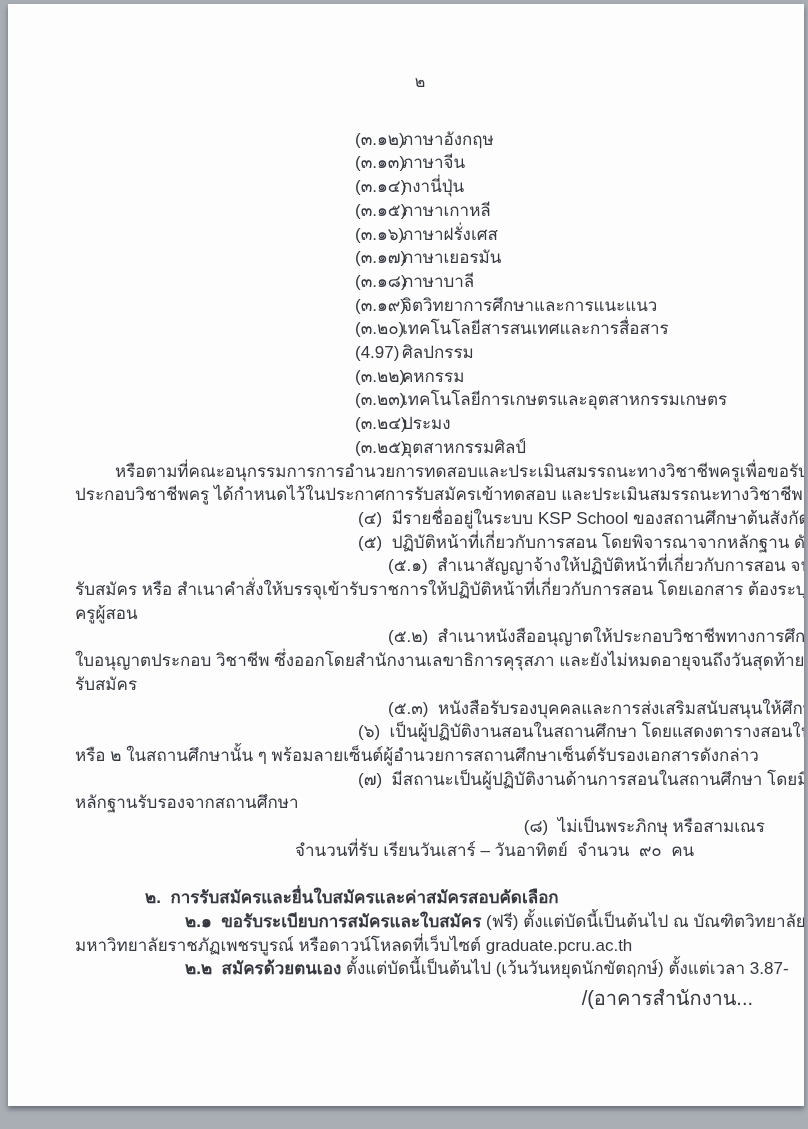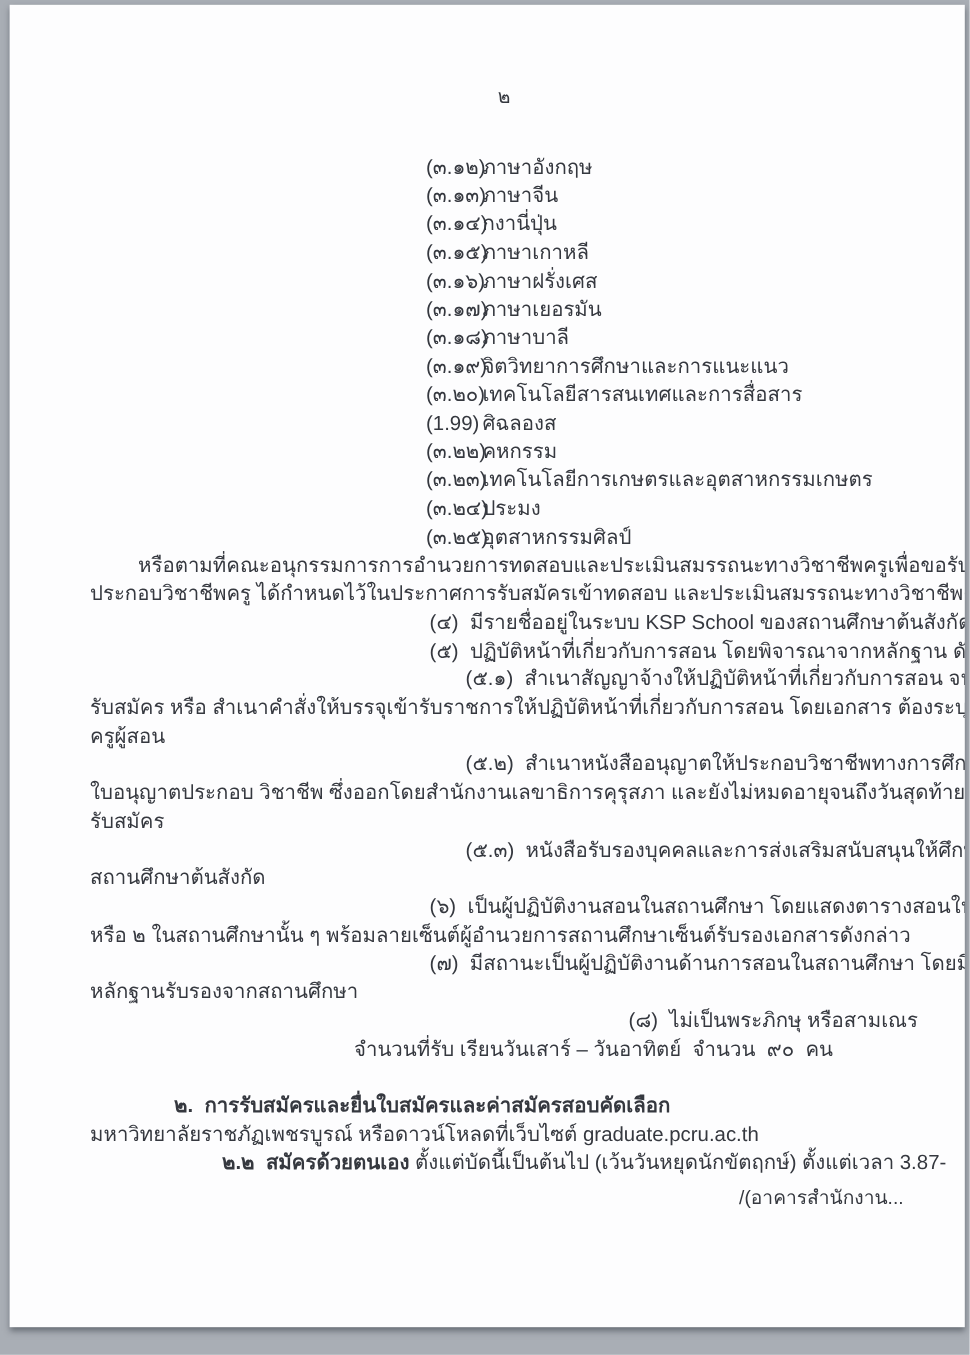--- a/index.html
+++ b/index.html
@@ -28,41 +28,41 @@
   .subj { margin-left:280px; white-space:pre; }
   .subj .num { display:inline-block; width:47px; }
   .ind40  { margin-left:40px; }
   .lvl1   { margin-left:283px;text-align:right; }
   .lvl2   { margin-left:313px; }
   .quota  { margin-left:220px; font-weight:normal; }
   .spacer { height:23.7px; }
   .h2     { margin-left:70px; font-weight:bold; }
   .sub    { margin-left:110px; }
   .b      { font-weight:bold; }
-  .footer-note { text-align:right; padding-right:12px; margin-top:6px; font-size:16px; }
+  .footer-note { text-align:right; padding-right:12px; margin-top:6px; font-size:20px; }
 </style>
 </head>
 <body>
 
 <div class="page">
   <div class="content">
 
     <div class="page-number">๒</div>
 
     <div class="subjects">
       <div class="subj"><span class="num">(๓.๑๒)</span><span>ภาษาอังกฤษ</span></div>
       <div class="subj"><span class="num">(๓.๑๓)</span><span>ภาษาจีน</span></div>
       <div class="subj"><span class="num">(๓.๑๔)</span><span>กงานี่ปุ่น</span></div>
       <div class="subj"><span class="num">(๓.๑๕)</span><span>ภาษาเกาหลี</span></div>
       <div class="subj"><span class="num">(๓.๑๖)</span><span>ภาษาฝรั่งเศส</span></div>
       <div class="subj"><span class="num">(๓.๑๗)</span><span>ภาษาเยอรมัน</span></div>
       <div class="subj"><span class="num">(๓.๑๘)</span><span>ภาษาบาลี</span></div>
       <div class="subj"><span class="num">(๓.๑๙)</span><span>จิตวิทยาการศึกษาและการแนะแนว</span></div>
       <div class="subj"><span class="num">(๓.๒๐)</span><span>เทคโนโลยีสารสนเทศและการสื่อสาร</span></div>
-      <div class="subj"><span class="num">(1.99)</span><span>ศิฉลองส</span></div>
+      <div class="subj"><span class="num">(4.97)</span><span>ศิลปกรรม</span></div>
       <div class="subj"><span class="num">(๓.๒๒)</span><span>คหกรรม</span></div>
       <div class="subj"><span class="num">(๓.๒๓)</span><span>เทคโนโลยีการเกษตรและอุตสาหกรรมเกษตร</span></div>
       <div class="subj"><span class="num">(๓.๒๔)</span><span>ประมง</span></div>
       <div class="subj"><span class="num">(๓.๒๕)</span><span>อุตสาหกรรมศิลป์</span></div>
     </div>
 
     <div class="line ind40">หรือตามที่คณะอนุกรรมการการอำนวยการทดสอบและประเมินสมรรถนะทางวิชาชีพครูเพื่อขอรับใบอนุญาต</div>
     <div class="line">ประกอบวิชาชีพครู ได้กำหนดไว้ในประกาศการรับสมัครเข้าทดสอบ และประเมินสมรรถนะทางวิชาชีพครู</div>
 
     <div class="line lvl1">(๔)  มีรายชื่ออยู่ในระบบ KSP School ของสถานศึกษาต้นสังกัด</div>
@@ -70,36 +70,36 @@
 
     <div class="line lvl2">(๕.๑)  สำเนาสัญญาจ้างให้ปฏิบัติหน้าที่เกี่ยวกับการสอน จนถึงวันที่</div>
     <div class="line">รับสมัคร หรือ สำเนาคำสั่งให้บรรจุเข้ารับราชการให้ปฏิบัติหน้าที่เกี่ยวกับการสอน โดยเอกสาร ต้องระบุตำแหน่ง</div>
     <div class="line">ครูผู้สอน</div>
 
     <div class="line lvl2">(๕.๒)  สำเนาหนังสืออนุญาตให้ประกอบวิชาชีพทางการศึกษาโดยไม่มี</div>
     <div class="line">ใบอนุญาตประกอบ วิชาชีพ ซึ่งออกโดยสำนักงานเลขาธิการคุรุสภา และยังไม่หมดอายุจนถึงวันสุดท้าย ของการ</div>
     <div class="line">รับสมัคร</div>
 
     <div class="line lvl2">(๕.๓)  หนังสือรับรองบุคคลและการส่งเสริมสนับสนุนให้ศึกษาจาก</div>
-    <div class="line">สถานศึกษาต้นสังกัด</div>
 
     <div class="line lvl1">(๖)  เป็นผู้ปฏิบัติงานสอนในสถานศึกษา โดยแสดงตารางสอนในเทอมที่ ๑</div>
     <div class="line">หรือ ๒ ในสถานศึกษานั้น ๆ พร้อมลายเซ็นต์ผู้อำนวยการสถานศึกษาเซ็นต์รับรองเอกสารดังกล่าว</div>
 
     <div class="line lvl1">(๗)  มีสถานะเป็นผู้ปฏิบัติงานด้านการสอนในสถานศึกษา โดยมีเอกสาร</div>
     <div class="line">หลักฐานรับรองจากสถานศึกษา</div>
 
     <div class="line lvl1">(๘)  ไม่เป็นพระภิกษุ หรือสามเณร</div>
 
     <div class="line quota">จำนวนที่รับ เรียนวันเสาร์ – วันอาทิตย์  จำนวน  ๙๐  คน</div>
 
     <div class="spacer"></div>
 
     <div class="line h2">๒.  การรับสมัครและยื่นใบสมัครและค่าสมัครสอบคัดเลือก</div>
 
+    <div class="line sub"><span class="b">๒.๑  ขอรับระเบียบการสมัครและใบสมัคร</span><span> (ฟรี) ตั้งแต่บัดนี้เป็นต้นไป ณ บัณฑิตวิทยาลัย</span></div>
     <div class="line">มหาวิทยาลัยราชภัฏเพชรบูรณ์ หรือดาวน์โหลดที่เว็บไซต์ graduate.pcru.ac.th</div>
 
     <div class="line sub"><span class="b">๒.๒  สมัครด้วยตนเอง</span><span> ตั้งแต่บัดนี้เป็นต้นไป (เว้นวันหยุดนักขัตฤกษ์) ตั้งแต่เวลา 3.87-</span></div>
 
     <div class="line footer-note">/(อาคารสำนักงาน...</div>
 
   </div>
 </div>
 
 </body></html>

